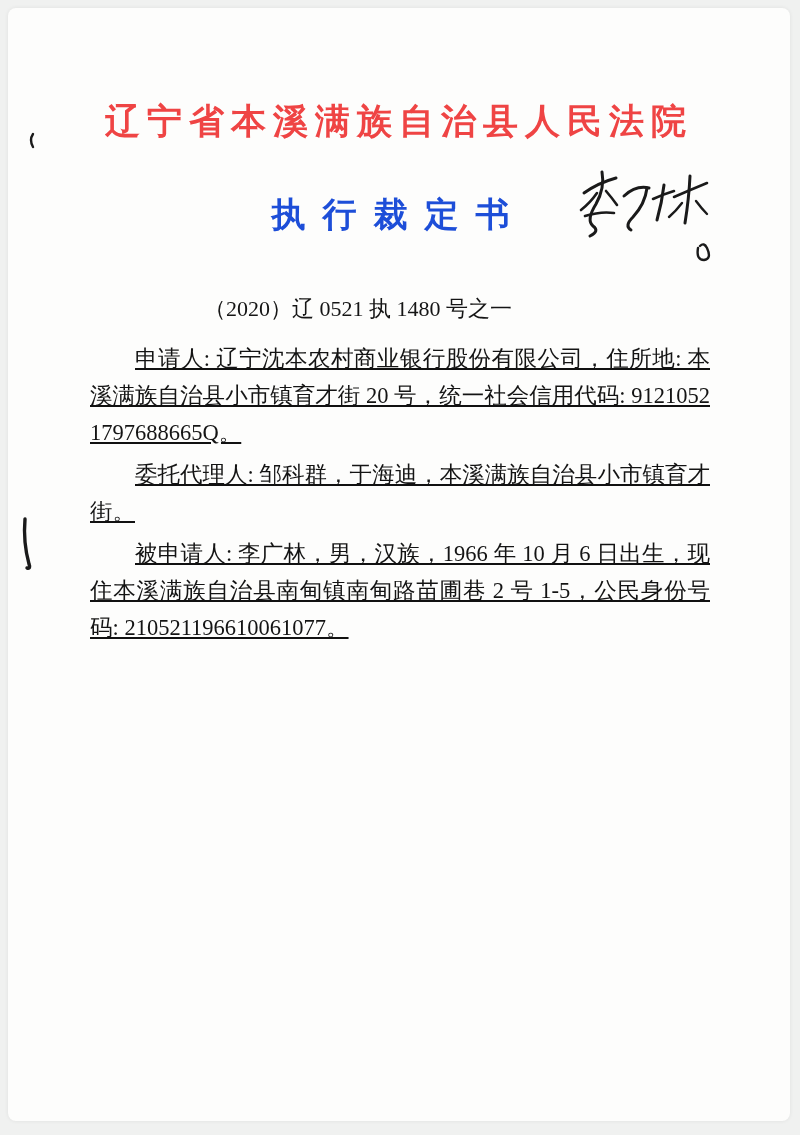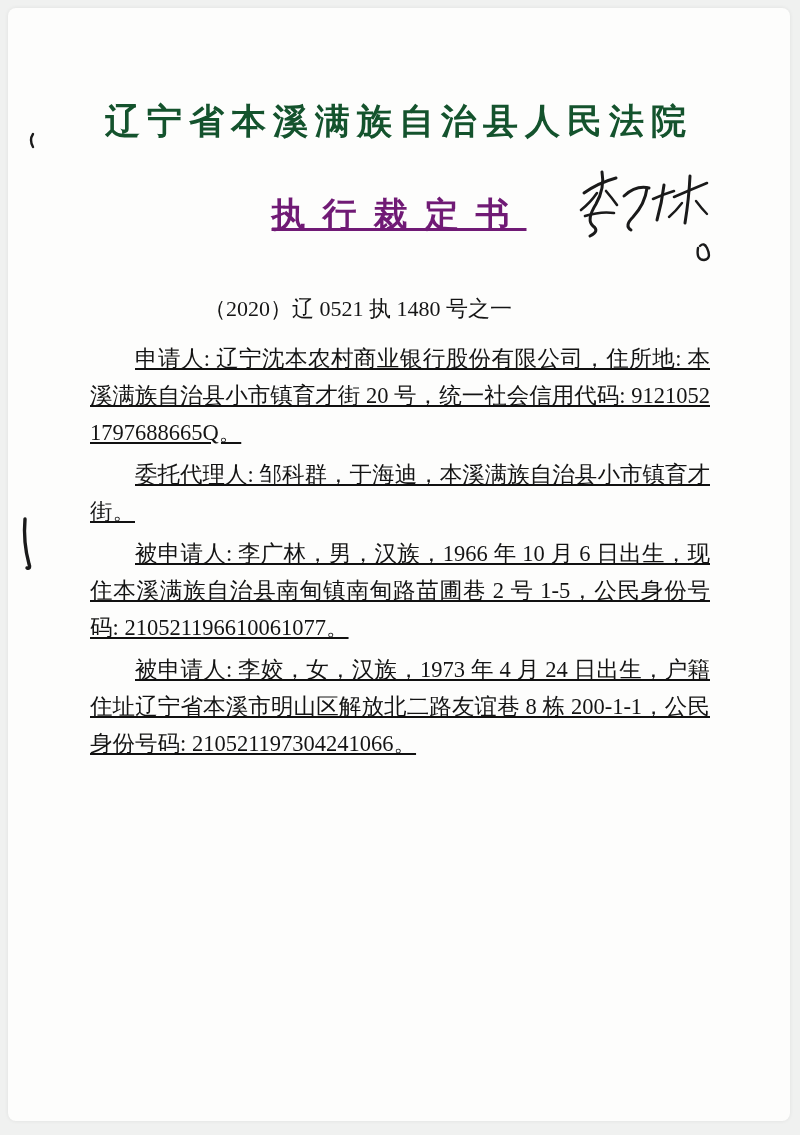--- a/index.html
+++ b/index.html
@@ -29,31 +29,30 @@
     color: #111;
   }
   .court-name {
     margin: 0;
     padding-top: 94px;
     text-align: center;
     font-size: 35px;
     font-weight: bold;
     letter-spacing: 7px;
     line-height: 40px;
-    color: #14532d;
+    color: #ef4444;
   }
   .doc-title {
     margin: 52px 0 0 0;
     text-align: center;
     font-size: 34px;
     font-weight: bold;
     letter-spacing: 17px;
     line-height: 42px;
-    color: #701a75;
-    text-decoration: underline;
+    color: #1d4ed8;
   }
   .case-number {
     margin-top: 58px;
     padding-right: 82px;
     text-align: center;
     font-size: 22px;
     line-height: 30px;
     color: #151515;
   }
   .doc-body {
@@ -108,21 +107,20 @@
     <h1 class="court-name">辽宁省本溪满族自治县人民法院</h1>
 
     <h2 class="doc-title">执行裁定书</h2>
 
     <div class="case-number">（2020）辽 0521 执 1480 号之一</div>
 
     <div class="doc-body">
         <p class="para">申请人: 辽宁沈本农村商业银行股份有限公司，住所地: 本溪满族自治县小市镇育才街 20 号，统一社会信用代码: 91210521797688665Q。</p>
         <p class="para">委托代理人: 邹科群，于海迪，本溪满族自治县小市镇育才街。</p>
         <p class="para">被申请人: 李广林，男，汉族，1966 年 10 月 6 日出生，现住本溪满族自治县南甸镇南甸路苗圃巷 2 号 1-5，公民身份号码: 210521196610061077。</p>
-        <p class="para">被申请人: 李姣，女，汉族，1973 年 4 月 24 日出生，户籍住址辽宁省本溪市明山区解放北二路友谊巷 8 栋 200-1-1，公民身份号码: 210521197304241066。</p>
       </div>
 
     <svg class="signature" viewBox="0 0 180 105" aria-label="李广林">
 
       <path d="M 28,27 Q 42,17 60,12" stroke-width="3"></path>
       <path d="M 46,6 Q 49,22 40,38 Q 30,54 37,60 Q 44,65 34,70" stroke-width="3"></path>
       <path d="M 41,27 Q 34,37 25,44" stroke-width="2.6"></path>
       <path d="M 50,25 Q 56,32 61,39" stroke-width="2.6"></path>
       <path d="M 29,50 Q 45,45 58,47" stroke-width="2.6"></path>
 

